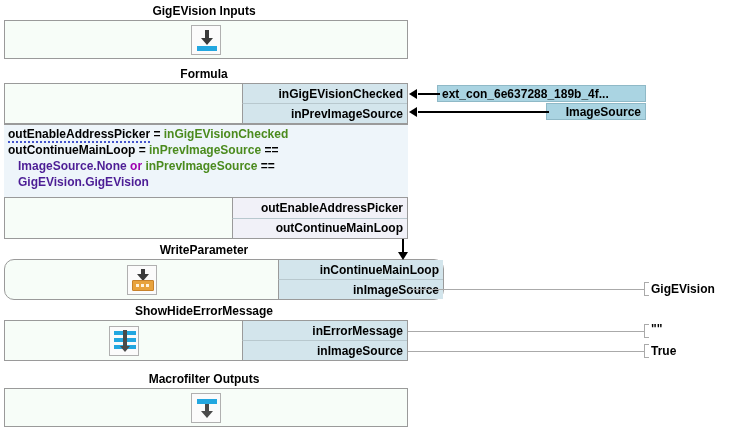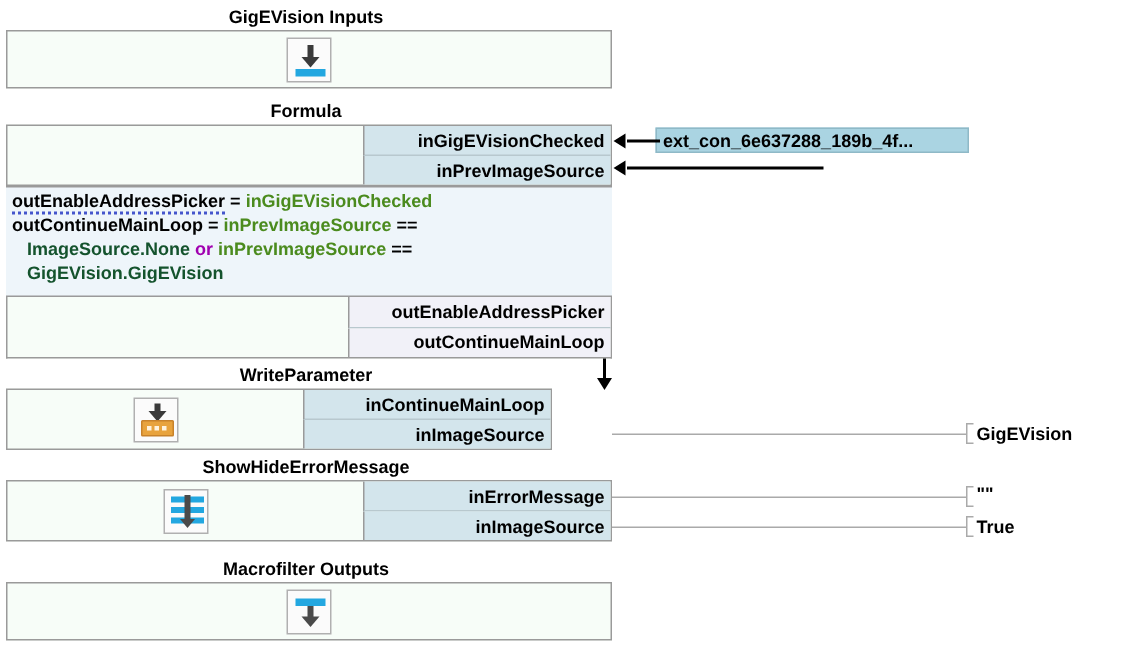--- a/index.html
+++ b/index.html
@@ -118,21 +118,21 @@
     line-height:16px;
     font-weight:bold;
     white-space:nowrap;
   }
   .f-line{height:16px;}
   .f-out{color:#000;}
   .f-out.u{border-bottom:2px dotted #4455cc;}
   .f-eq{color:#000;font-weight:bold;}
   .f-var{color:#4b8b1e;}
   .f-kw{color:#a000b0;}
-  .f-lit{color:#14532d;}
+  .f-lit{color:#4c1d95;}
   .f-indent{padding-left:10px;}
 
   
   .chip{
     position:absolute;
     box-sizing:border-box;
     background:#aad4e2;
     border:1px solid #8fb9c7;
     font-size:12px;
     font-weight:bold;
@@ -231,21 +231,21 @@
       <div class="blk-left"></div>
       <div class="ports" style="width:175px;flex:0 0 175px;">
         <div class="port out">outEnableAddressPicker</div>
         <div class="port out">outContinueMainLoop</div>
       </div>
     </div>
   </div>
 
   <div class="blk-title" style="left:0;top:243px;width:408px;">WriteParameter</div>
 
-  <div class="blk" style="left:4px;top:259px;width:364px;height:41px;">
+  <div class="blk" style="left:4px;top:259px;width:440px;height:41px;border-radius:10px;">
     <div class="blk-row">
       <div class="blk-left">
         <div class="icon-box wp">
           <div class="shaft"></div>
             <div class="head"></div>
             <div class="box"></div>
           <div class="dot d1"></div>
             <div class="dot d2"></div>
             <div class="dot d3"></div>
         </div>
@@ -288,20 +288,21 @@
             <div class="head"></div>
         </div>
       </div>
     </div>
   </div>
 
   <div class="chip" style="left:437px;top:85px;width:209px;">ext_con_6e637288_189b_4f...</div>
   <div class="wire wire-h" style="left:418px;top:93px;width:22px;"></div>
   <div class="arrow-left" style="left:409px;top:89px;"></div>
 
+  <div class="chip right" style="left:546px;top:103px;width:100px;">ImageSource</div>
   <div class="wire wire-h" style="left:418px;top:111px;width:131px;"></div>
   <div class="arrow-left" style="left:409px;top:107px;"></div>
 
   <div class="wire wire-v" style="left:402px;top:239px;height:16px;"></div>
   <div class="arrow-down" style="left:398px;top:252px;"></div>
 
   <div class="gwire" style="left:408px;top:289px;width:236px;"></div>
   <div class="bracket" style="left:644px;top:282px;height:14px;"></div>
   <div class="vlabel" style="left:651px;top:282px;">GigEVision</div>
 

